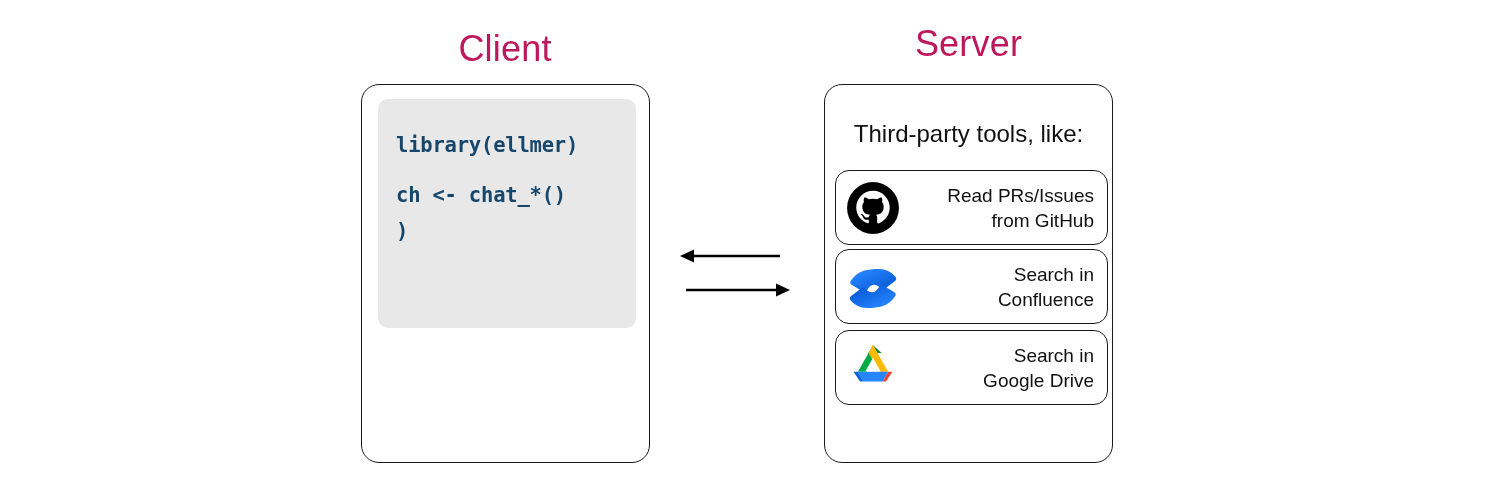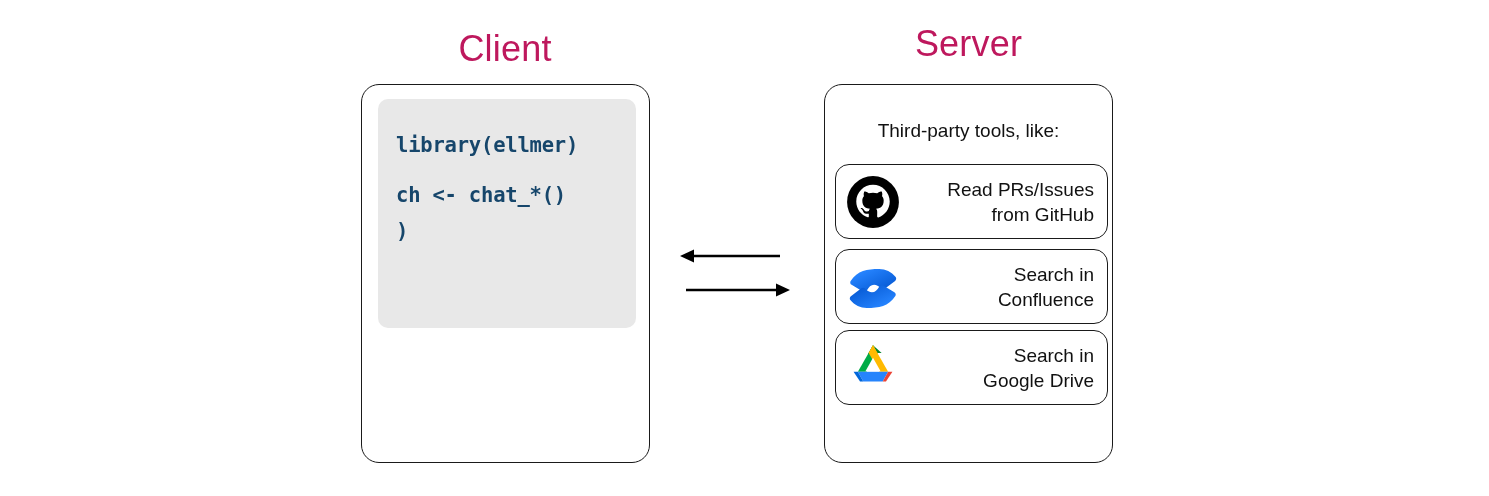--- a/index.html
+++ b/index.html
@@ -75,39 +75,39 @@
   }
   .code-line.blank { line-height: 14px; height: 14px; }
 
   
   #server-caption {
     position: absolute;
     left: 0;
     right: 0;
     top: 35px;
     text-align: center;
-    font-size: 19px;
+    font-size: 24px;
     font-weight: 400;
     color: #111111;
     white-space: nowrap;
   }
 
   .tool-card {
     position: absolute;
     left: 10px;
     width: 273px;
     height: 75px;
     border: 1.6px solid #1a1a1a;
     border-radius: 14px;
     background: #ffffff;
     box-sizing: border-box;
     display: flex;
     align-items: center;
   }
-  #tool-card-0 { top: 79px; }
+  #tool-card-0 { top: 85px; }
   #tool-card-1 { top: 164px; }
   #tool-card-2 { top: 245px; }
 
   .tool-icon {
     width: 56px;
     height: 56px;
     margin-left: 9px;
     flex: 0 0 56px;
     display: flex;
     align-items: center;

